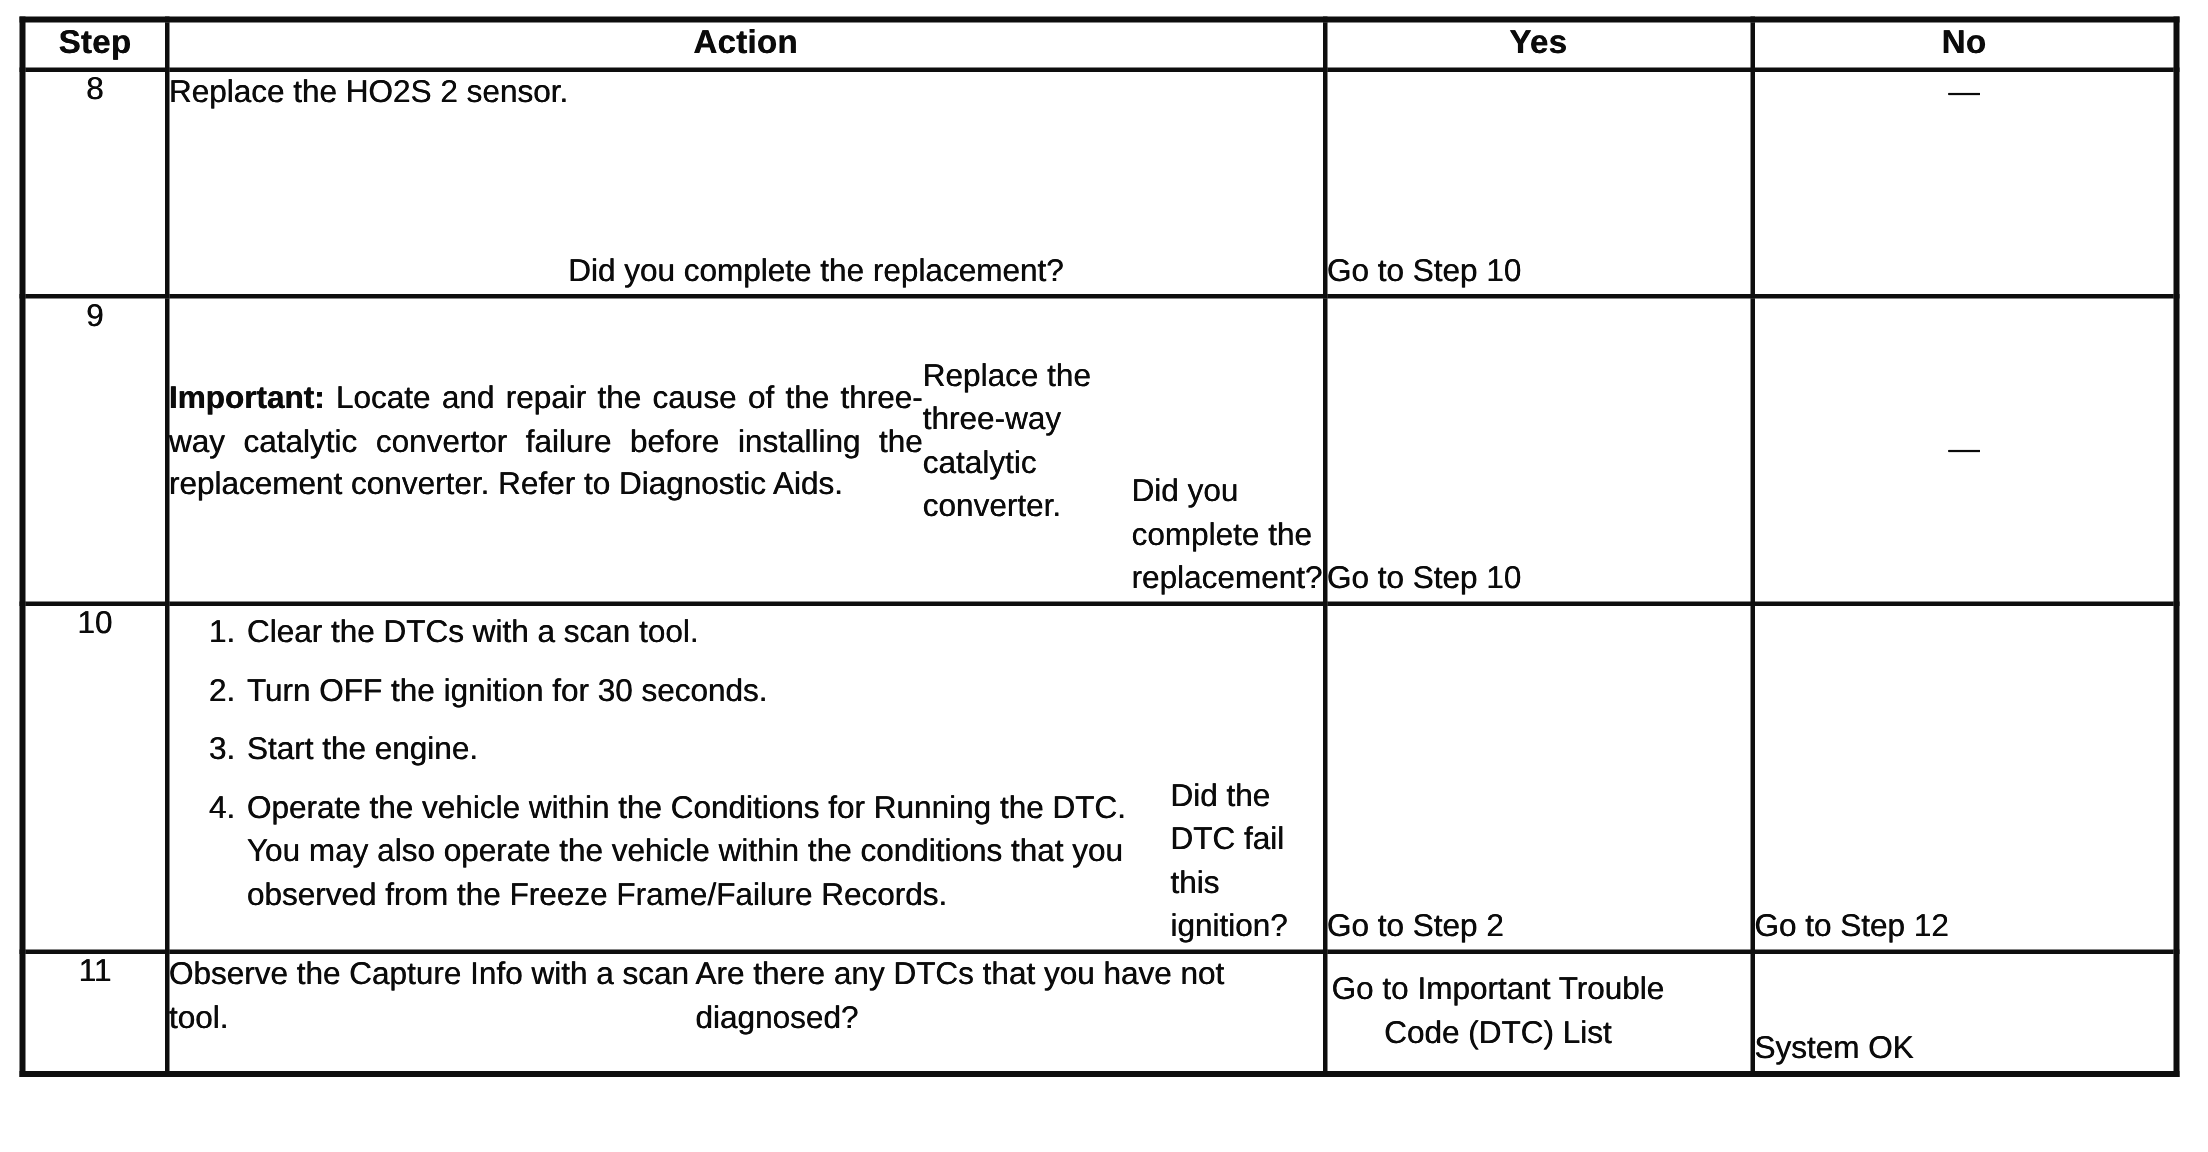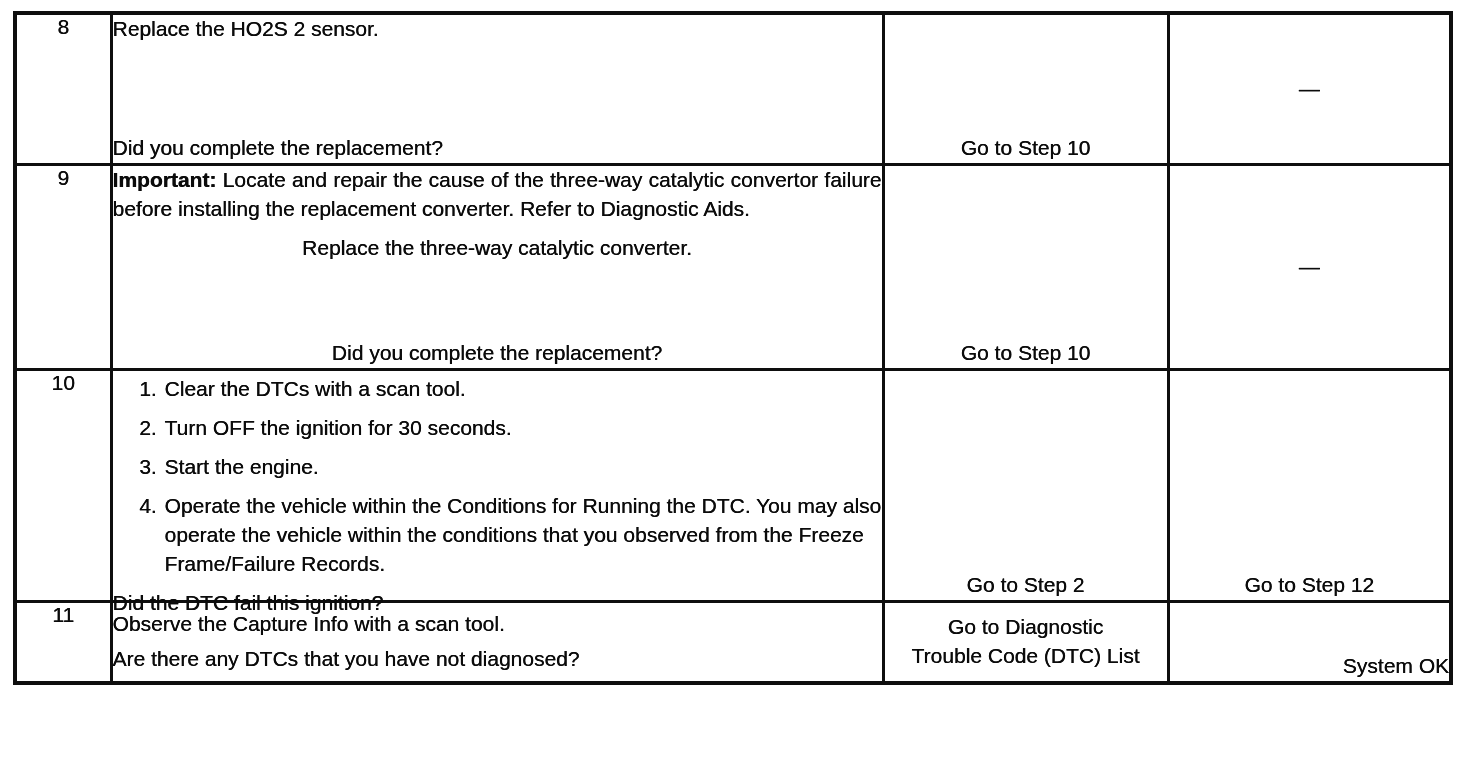--- a/index.html
+++ b/index.html
@@ -55,21 +55,21 @@
     vertical-align: middle;
     font-size: 21px;
     text-shadow: 0.3px 0 currentColor;
   }
 
   td.action-cell { padding: 6px 10px 8px 12px; }
   td.yn-cell     { padding: 5px 8px 7px 8px;  }
 
   .cw {
     display: flex;
-    flex-direction: column;
+    flex-direction: row;
     font-size: 21px;
     line-height: 1.38;
     text-shadow: 0.3px 0 currentColor;
   }
   .h-r8  { height: 148px; }
   .h-r9  { height: 202px; align-items: center; }
   .h-r10 { height: 229px; }
   .h-r11 { height: 78px;  }
 
   .para { margin: 0 0 10px 0; }
@@ -117,20 +117,26 @@
 <div class="page">
   <table class="diag">
     <colgroup>
       <col class="c-step">
         <col class="c-action">
         <col class="c-yes">
         <col class="c-no">
     </colgroup>
 
     <tbody>
+        <tr>
+      <th class="hdr">Step</th>
+      <th class="hdr">Action</th>
+      <th class="hdr">Yes</th>
+      <th class="hdr">No</th>
+    </tr>
 
     <tr>
       <td class="step-cell">8</td>
       <td class="action-cell">
         <div class="cw h-r8">
           <div class="para">Replace the HO2S 2 sensor.</div>
           <div class="question">Did you complete the replacement?</div>
         </div>
       </td>
       <td class="yn-cell">
@@ -211,21 +217,21 @@
       <td class="action-cell">
         <div class="cw h-r11 r11-action">
           <div class="para">Observe the Capture Info with a scan tool.</div>
           <div class="para">Are there any DTCs that you have not diagnosed?</div>
         </div>
       </td>
       <td class="yn-cell">
         <div class="cw h-r11">
           <div class="goto multiline">
             <span>Go to</span>
-            <span class="it">Diagnostic Trouble Code (DTC) List</span>
+            <span class="it">Important Trouble Code (DTC) List</span>
           </div>
         </div>
       </td>
       <td class="yn-cell">
         <div class="cw h-r11">
           <div class="sysok">System OK</div>
         </div>
       </td>
     </tr>
   </tbody>

